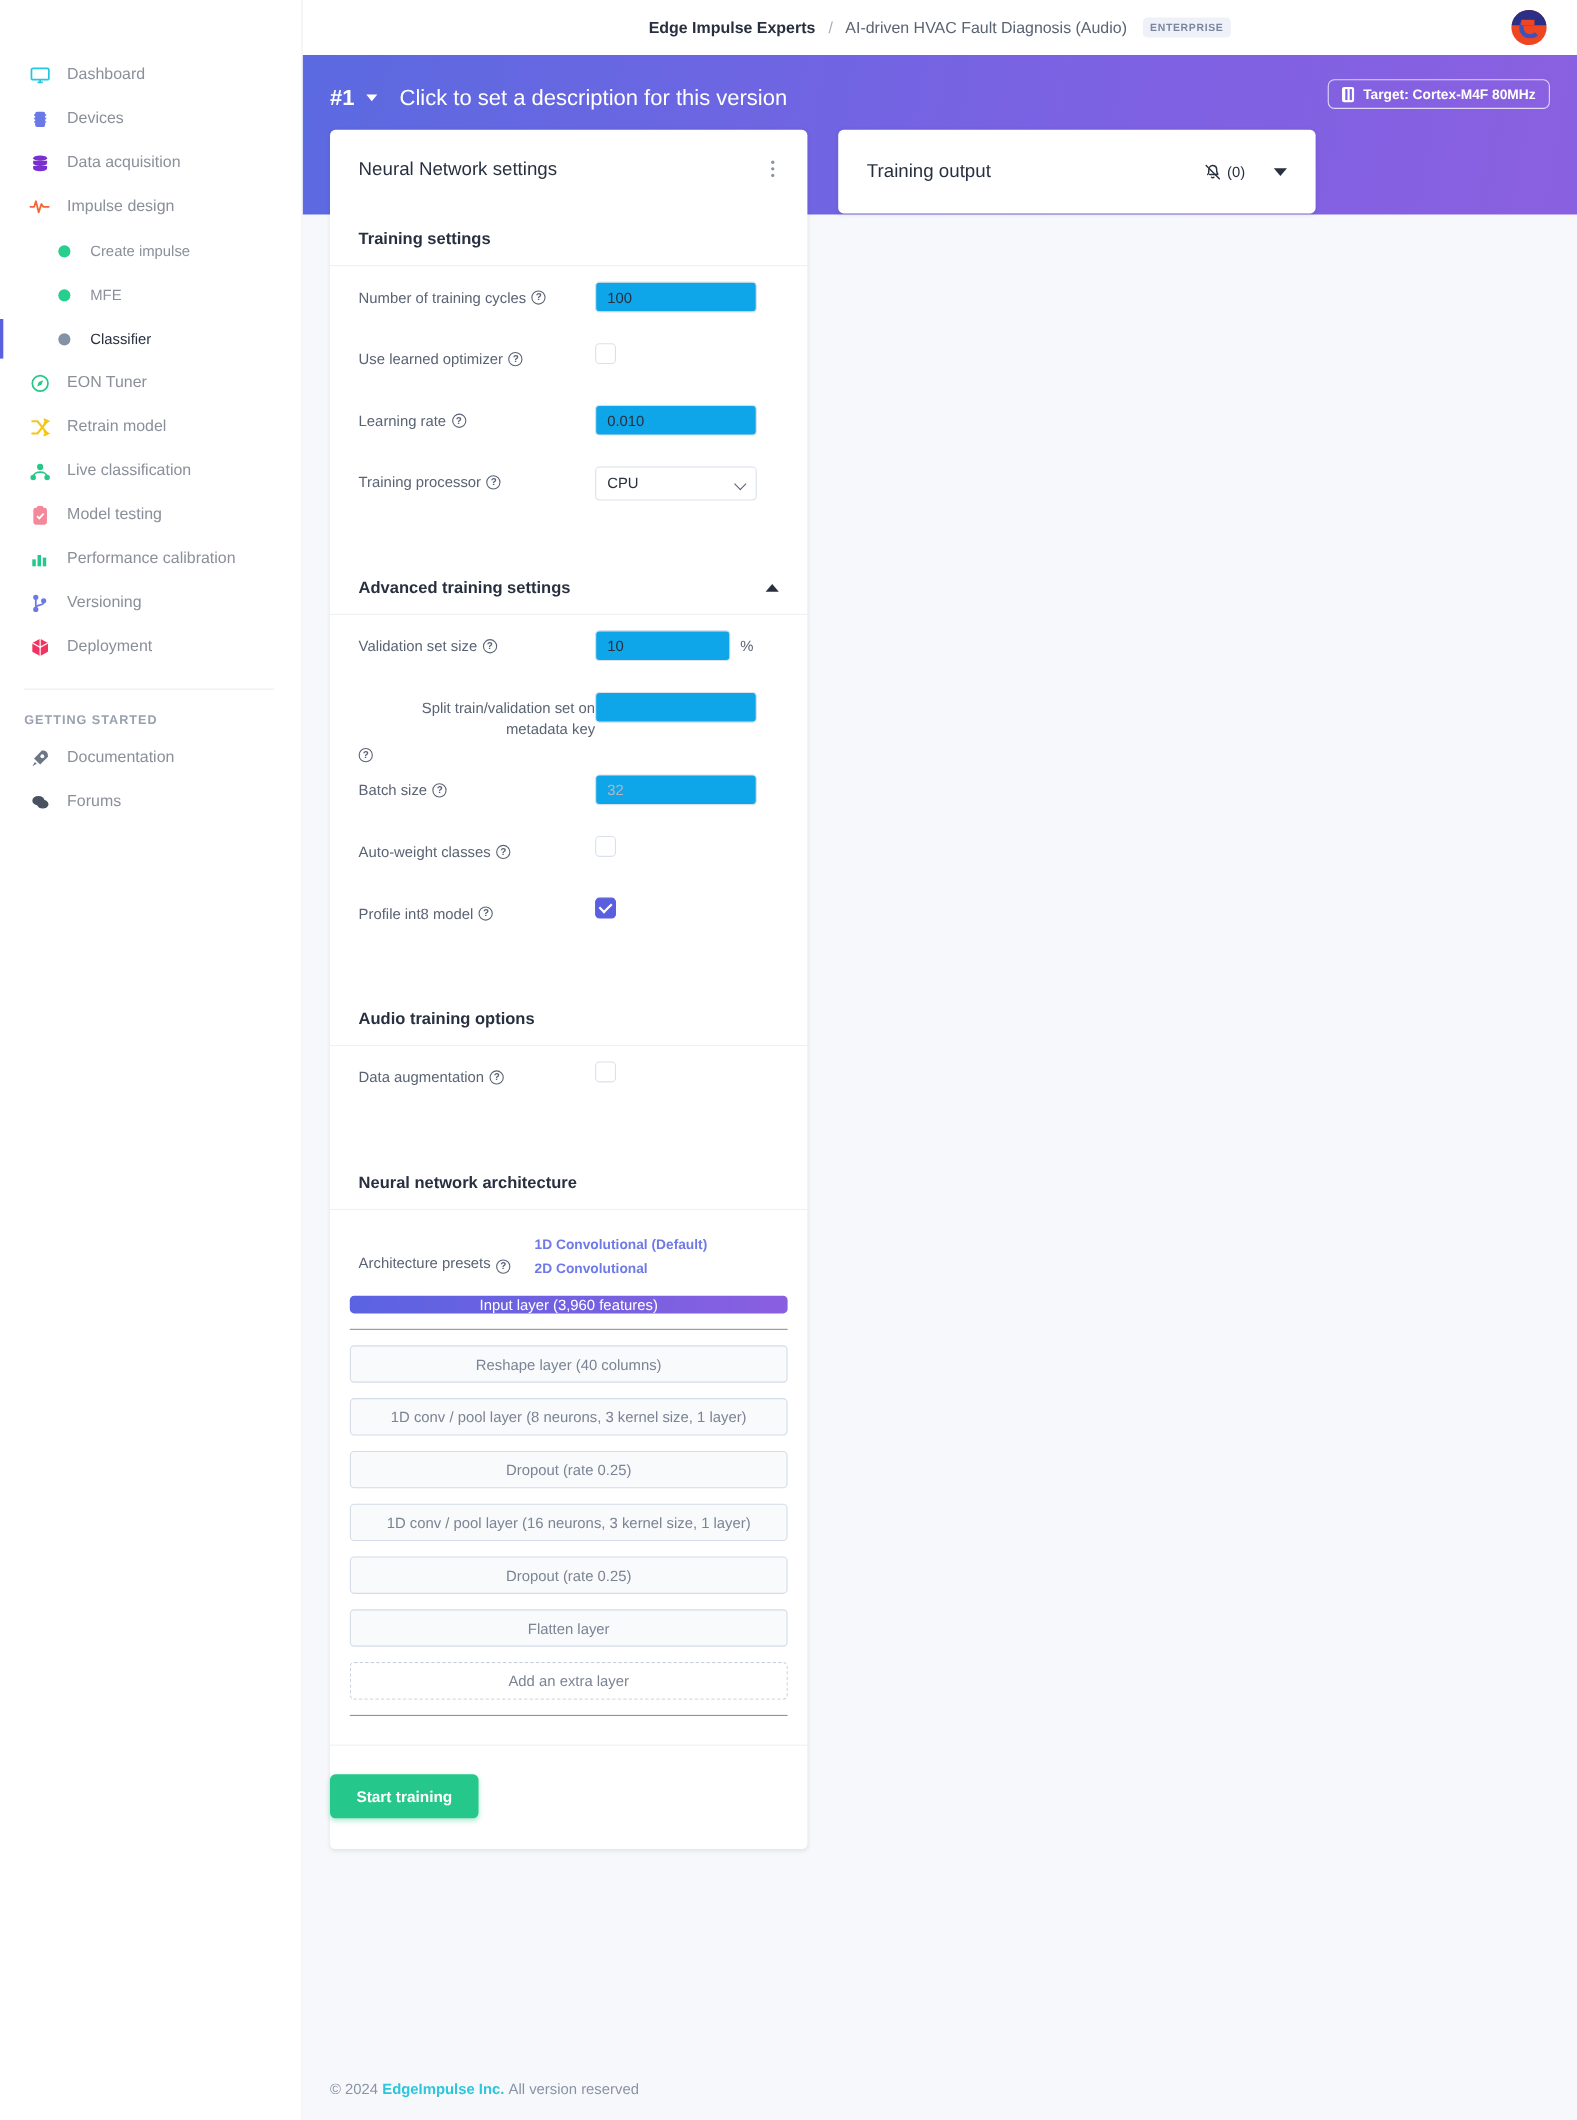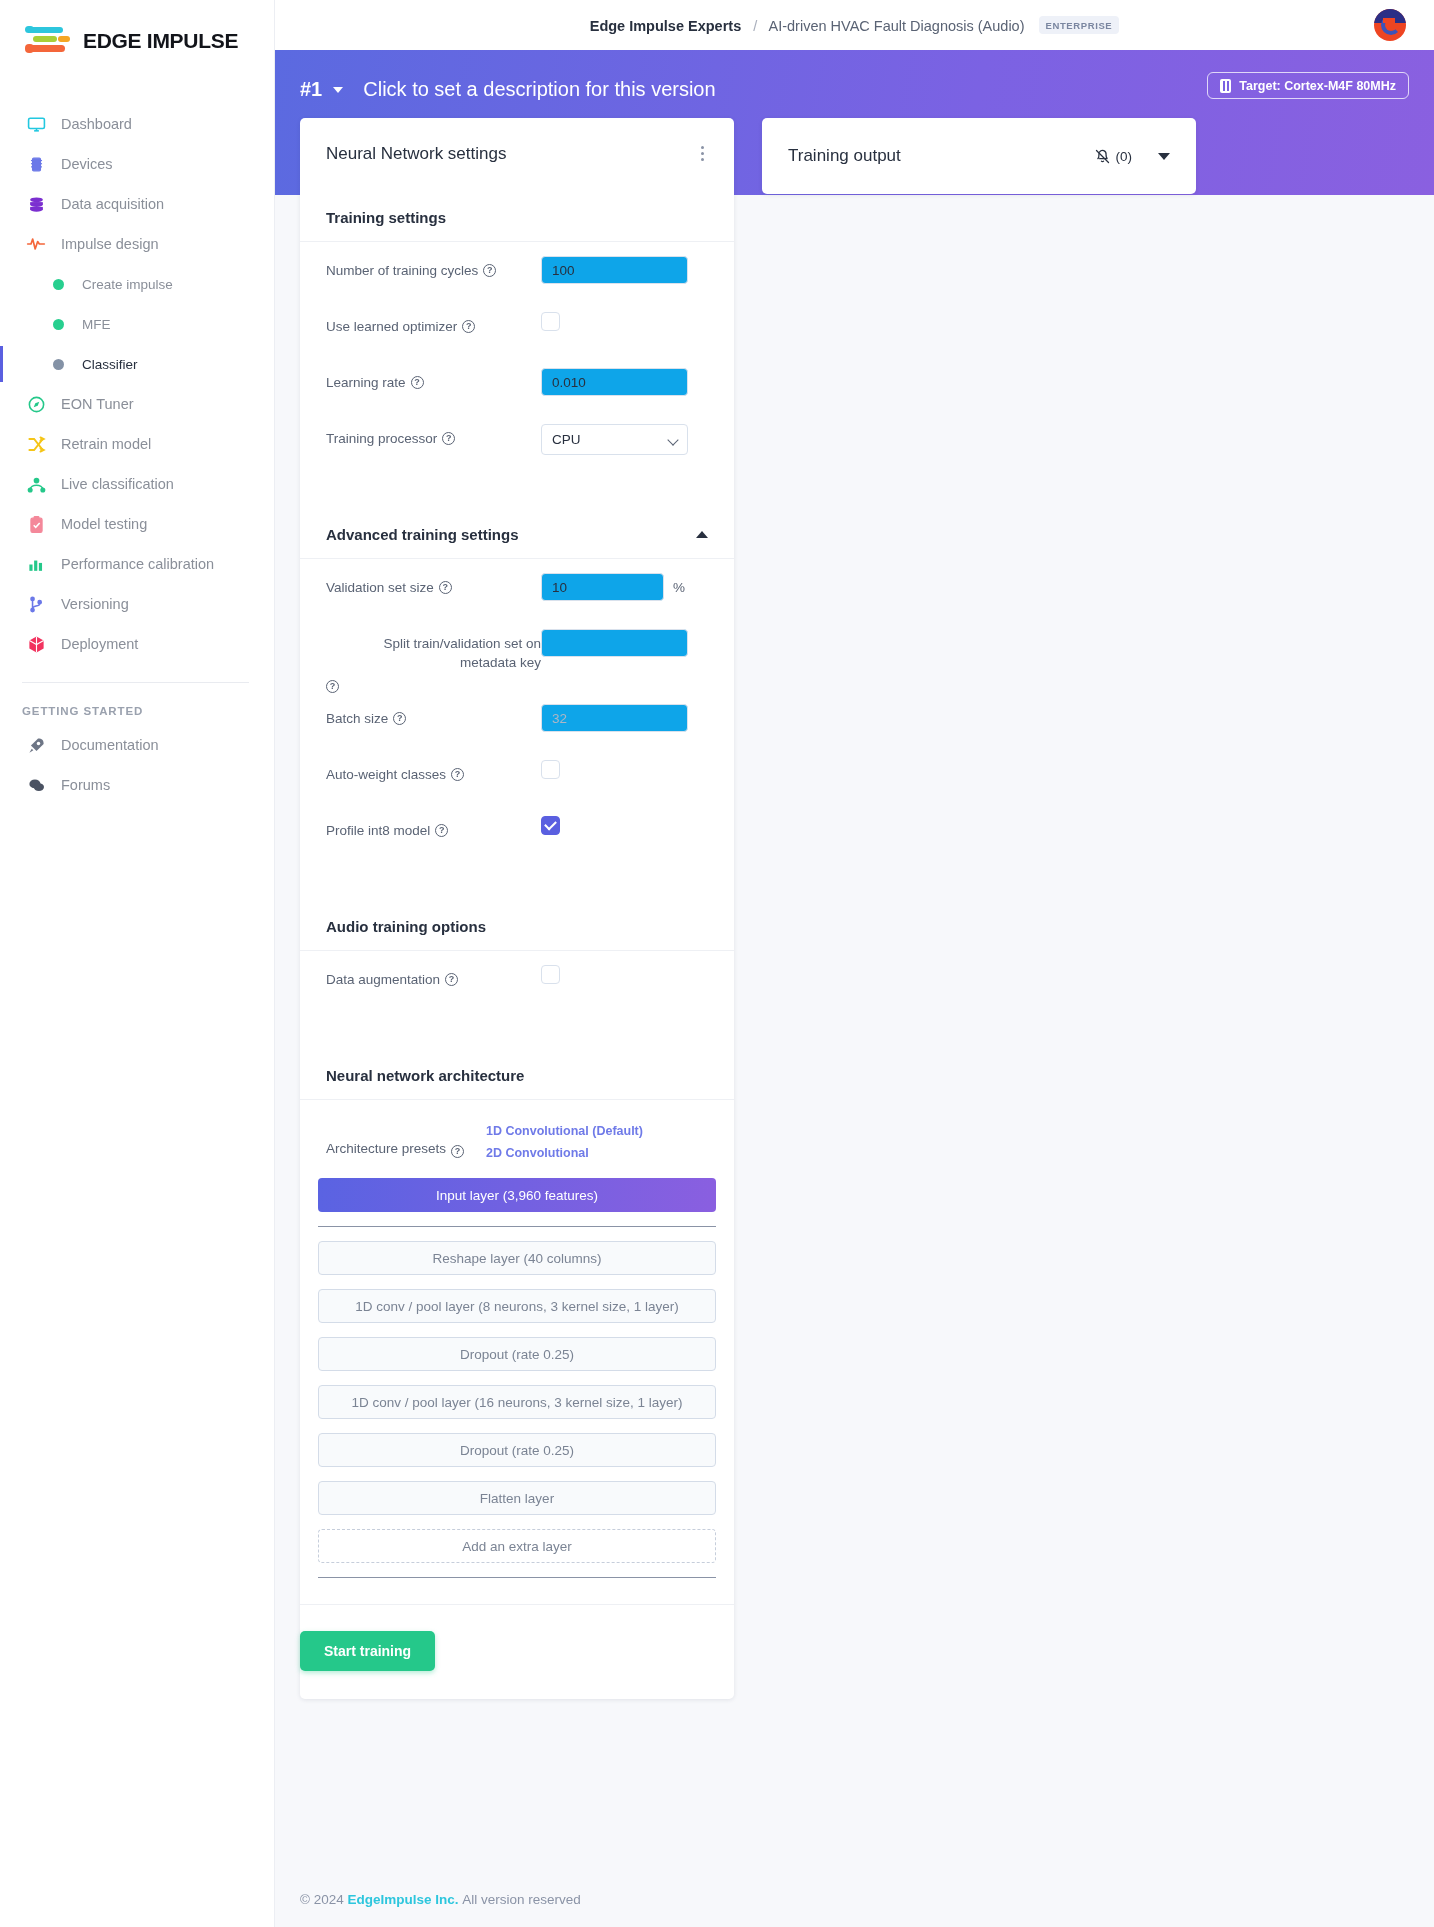--- a/index.html
+++ b/index.html
@@ -213,21 +213,21 @@
   .presets-row { display: flex; padding: 20px 26px 6px 26px; }
   .presets-label {
     width: 160px; font-size: 13.5px; color: #5a6374; display:flex; align-items:center; gap:5px;
     padding-top: 16px;
   }
   .presets-links { display: flex; flex-direction: column; gap: 8px; padding-top: 4px; }
   .preset-link { font-size: 12.5px; font-weight: bold; color: #6f7ae8; cursor: pointer; }
 
   .layers { padding: 12px 18px 0 18px; }
   .layer-in {
-    height: 34px; border-radius: 4px; color: #fff; font-size: 13.5px;
+    height: 16px; border-radius: 4px; color: #fff; font-size: 13.5px;
     display: flex; align-items: center; justify-content: center;
     background: linear-gradient(95deg,#5a63e2 0%,#8a5fe0 100%);
     margin-bottom: 14px; cursor: pointer;
   }
   .layer-divider { height: 1px; background: #8a93a6; margin: 0 0 14px 0; }
   .layer-box {
     height: 34px; border: 1px solid #d4dce8; border-radius: 4px; background: #f8fafc;
     display: flex; align-items: center; justify-content: center;
     font-size: 13.5px; color: #7b8494; margin-bottom: 14px; cursor: pointer;
   }
@@ -259,31 +259,20 @@
   }
   .footer b { color: #2dc6dd; }
   .footer .tail { color: #8a93a6; }
 </style>
 </head>
 <body>
 
 <div class="app">
 
   <aside class="sidebar">
-    <div class="logo-wrap">
-      <div class="logo-mark">
-        <i class="lb1"></i>
-          <i class="lb1b"></i>
-          <i class="lb2"></i>
-          <i class="lb3"></i>
-          <i class="lb4"></i>
-          <i class="lb4b"></i>
-      </div>
-      <div class="logo-text">EDGE IMPULSE</div>
-    </div>
 
     <nav class="nav">
 
       <div class="nav-item">
         <span class="nav-icon">
           <svg width="19" height="19" viewBox="0 0 24 24" fill="none" stroke="#22c8e0" stroke-width="2">
             <rect x="2" y="4" width="20" height="13" rx="2"></rect>
               <line x1="9" y1="20" x2="15" y2="20"></line>
               <line x1="12" y1="17" x2="12" y2="20"></line>
           </svg>

